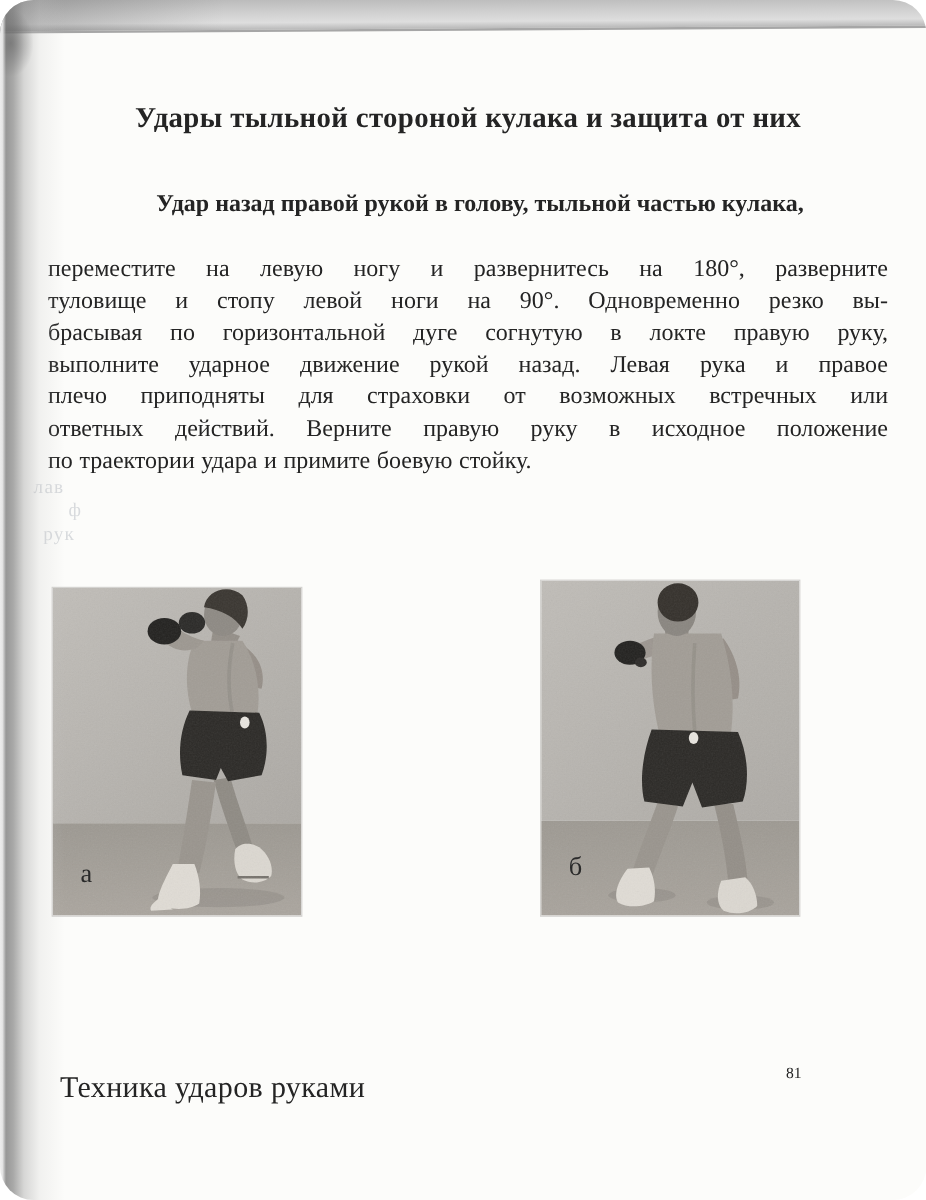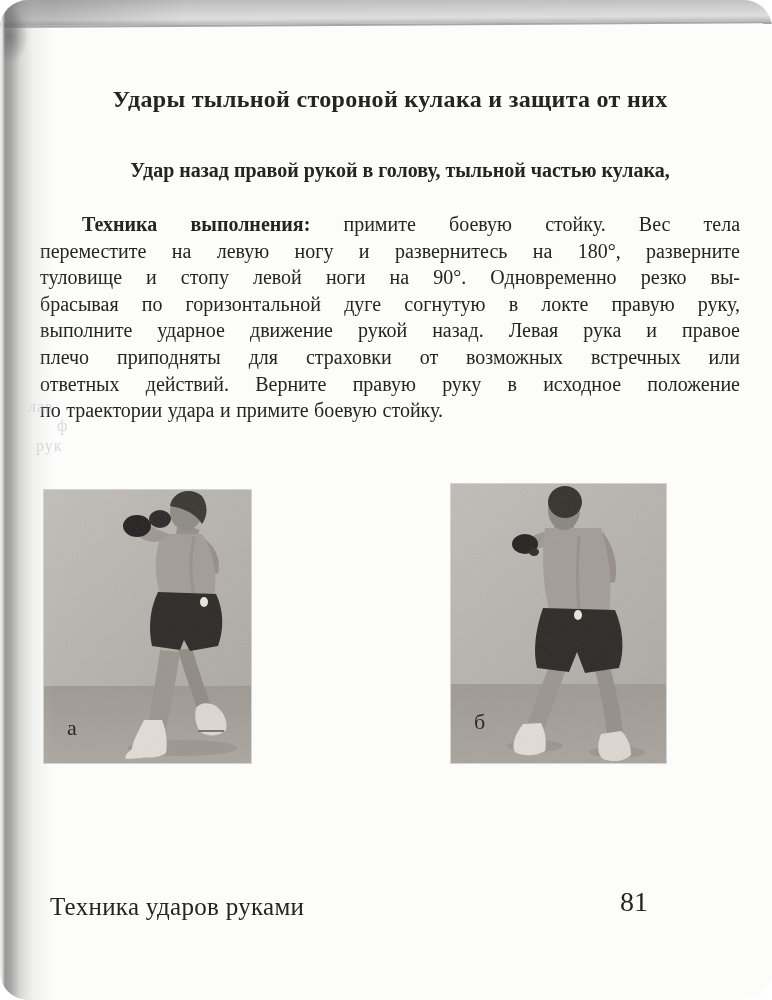--- a/index.html
+++ b/index.html
@@ -64,37 +64,36 @@
   .fig-label {
     position: absolute; left: 24px; top: 226px;
     font-size: 22px; color: #2a2a2a; font-family: "Liberation Serif", serif;
   }
 
   .running-footer {
     position: absolute; left: 50px; top: 893px; font-size: 25px; letter-spacing: .3px;
   }
   .page-number {
     position: absolute; left: 600px; top: 886px; width: 68px;
-    text-align: center; font-size: 28px;
+    text-align: right; font-size: 13px;
   }
 </style>
 </head>
 <body>
 
 <div class="page">
 
   <div class="top-edge"></div>
   <div class="corner-blob"></div>
 
   <h1 class="title">Удары тыльной стороной кулака и защита от них</h1>
 
   <h2 class="subtitle"><span>Удар назад правой рукой в голову, тыльной частью кулака,</span><br></h2>
 
   <div class="bodytext">
-    <div class="line first"><b>Техника выполнения:</b><span> примите боевую стойку. Вес тела</span></div>
     <div class="line">переместите на левую ногу и развернитесь на 180°, разверните</div>
     <div class="line">туловище и стопу левой ноги на 90°. Одновременно резко вы-</div>
     <div class="line">брасывая по горизонтальной дуге согнутую в локте правую руку,</div>
     <div class="line">выполните ударное движение рукой назад. Левая рука и правое</div>
     <div class="line">плечо приподняты для страховки от возможных встречных или</div>
     <div class="line">ответных действий. Верните правую руку в исходное положение</div>
     <div class="line last">по траектории удара и примите боевую стойку.</div>
   </div>
 
   <span class="ghost" style="left:28px; top:398px;">лав</span>

